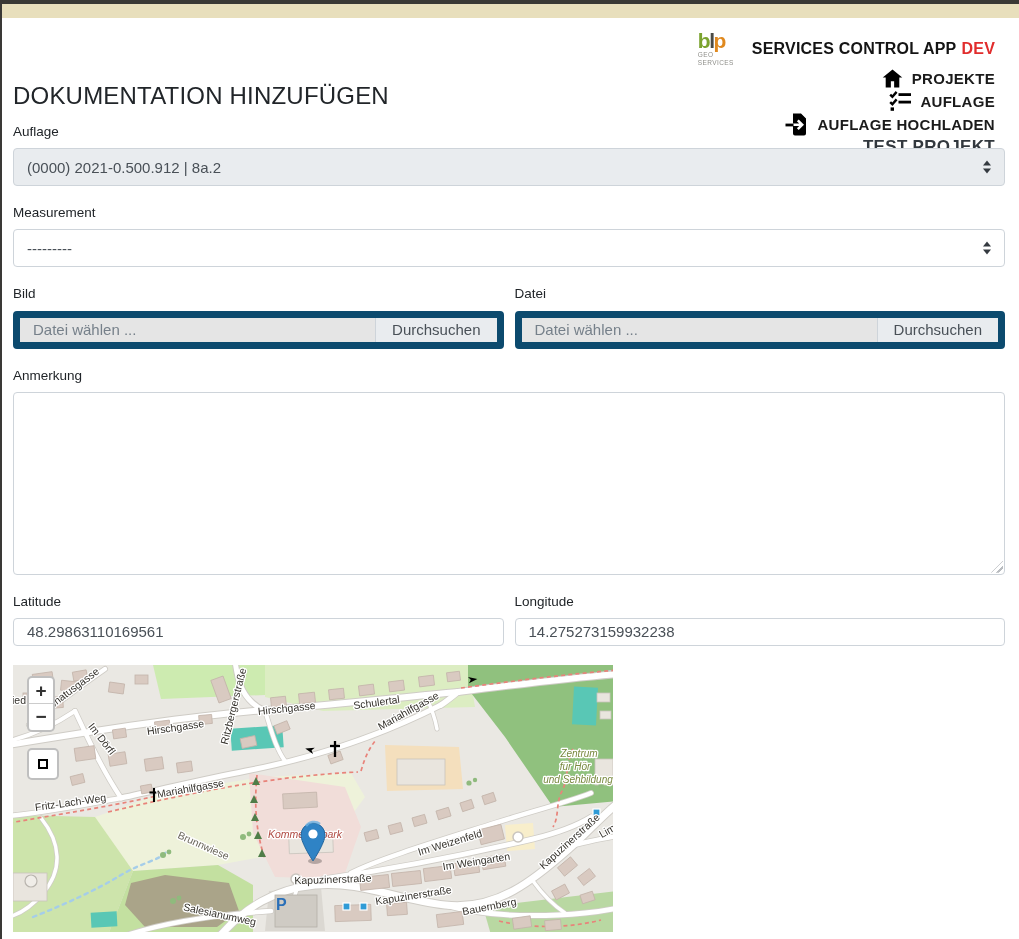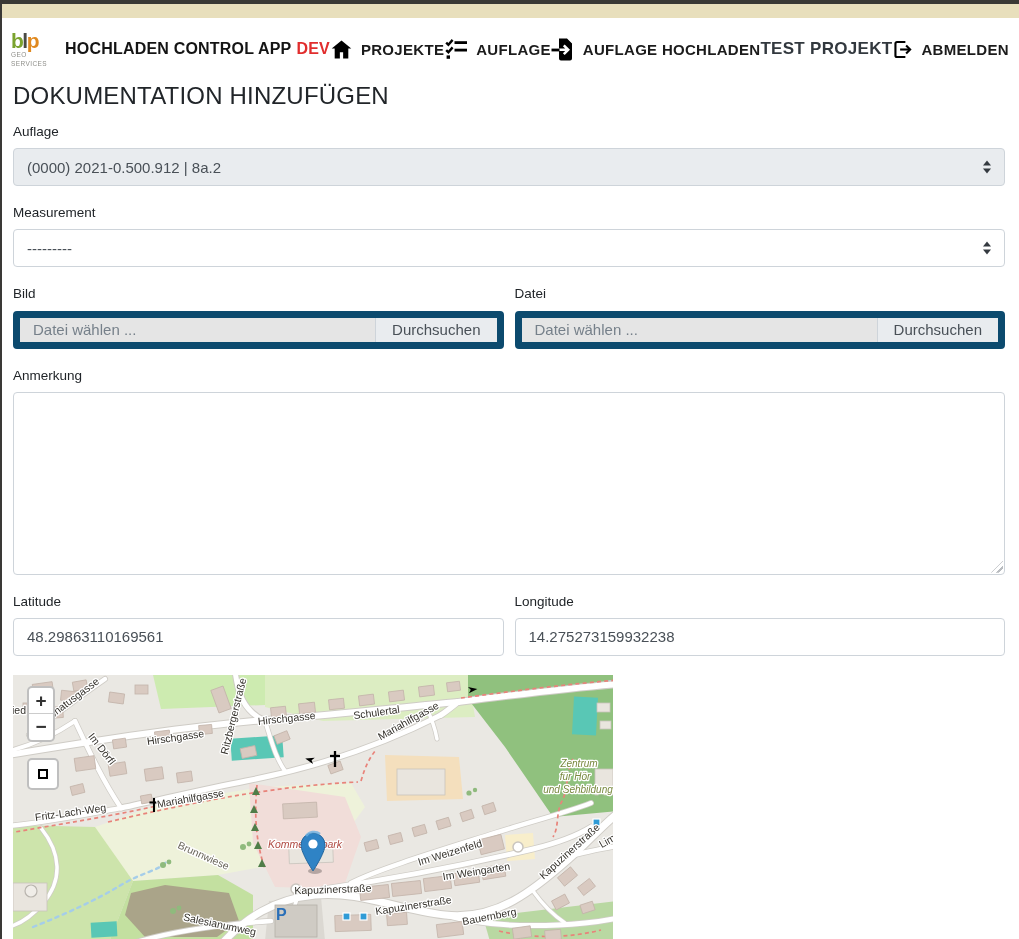--- a/index.html
+++ b/index.html
@@ -8,23 +8,24 @@
     width:1019px; height:939px; overflow:hidden;
     background:#fff; font-family:"Liberation Sans","DejaVu Sans",sans-serif;
     position:relative;
   }
   .left-edge { position:absolute; left:0; top:0; width:2px; height:939px; background:#3a3936; z-index:50; }
   .strip-dark { height:4px; background:#3a3935; }
   .strip-tan  { height:14px; background:#e8dfbc; }
 
   
   .navbar {
-    height:50px; display:flex; align-items:center;
+    height:50px; display:flex; align-items:flex-end;
     padding:12px 24px 0 11px; background:#fff;
     justify-content:space-between;
+    flex-direction:column;
   }
   .brand { display:flex; align-items:center; gap:12px; }
   .logo { width:42px; text-align:left; line-height:1; }
   .logo .blp { font-weight:bold; font-size:21px; letter-spacing:-1.5px; }
   .logo .b { color:#7ba32f; } .logo .l { color:#4a4a45; } .logo .p { color:#e0891f; }
   .logo .sub { font-size:6.5px; color:#8f8f8a; letter-spacing:0.4px; line-height:1.25; }
   .app-title { font-size:16px; font-weight:800; color:#141414; letter-spacing:0.2px; white-space:nowrap; }
   .app-title .dev { color:#e12d2d; margin-left:5px; }
   .nav-item { display:flex; align-items:center; gap:8px; color:#1b1b1b;
     font-size:15px; font-weight:600; letter-spacing:0.3px; cursor:pointer; white-space:nowrap; }
@@ -59,21 +60,21 @@
     width:100%; height:183px; border:1px solid #ced4da; border-radius:4px;
     resize:none; font-family:inherit; font-size:15px; color:#495057; padding:8px 12px;
     display:block;
   }
   .ta-wrap { position:relative; }
   .ta-grip { position:absolute; right:2px; bottom:2px; width:12px; height:12px; pointer-events:none;
     background:repeating-linear-gradient(135deg, transparent 0 3px, #b9bcc0 3px 4.5px);
     clip-path:polygon(100% 0, 100% 100%, 0 100%); }
 
   input.txt {
-    width:100%; height:38px; border:1px solid #ced4da; border-radius:4px;
+    width:100%; height:28px; border:1px solid #ced4da; border-radius:4px;
     font-size:15px; color:#495057; padding:0 13px; font-family:inherit; display:block;
   }
 
   
   .map { position:relative; width:600px; height:267px; margin-top:19px; background:#eae8e3; overflow:hidden; cursor:grab; }
   .map svg.base { position:absolute; left:0; top:0; }
   .lf-zoom {
     position:absolute; left:14px; top:11px; width:28px; background:#fff;
     border:2px solid rgba(0,0,0,0.25); border-radius:5px; overflow:hidden; z-index:10;
   }
@@ -95,21 +96,21 @@
 <div class="strip-tan"></div>
 
 <nav class="navbar">
   <div class="brand">
     <div class="logo">
       <div class="blp"><span class="b">b</span><span class="l">l</span><span class="p">p</span></div>
       <div class="sub">GEO</div>
       <div class="sub">SERVICES</div>
     </div>
     <div class="app-title">
-      <span>HOCHLADEN CONTROL APP</span><span class="dev">DEV</span>
+      <span>SERVICES CONTROL APP</span><span class="dev">DEV</span>
     </div>
   </div>
 
   <div class="nav-item">
     <span>
       <svg width="23" height="23" viewBox="0 0 24 24">
           <path fill="#000" d="M12 2.6 1.8 11h3.1v10.4h5.4v-6.6h3.4v6.6h5.4V11h3.1z"></path>
         </svg>
     </span>
     <span>PROJEKTE</span>

